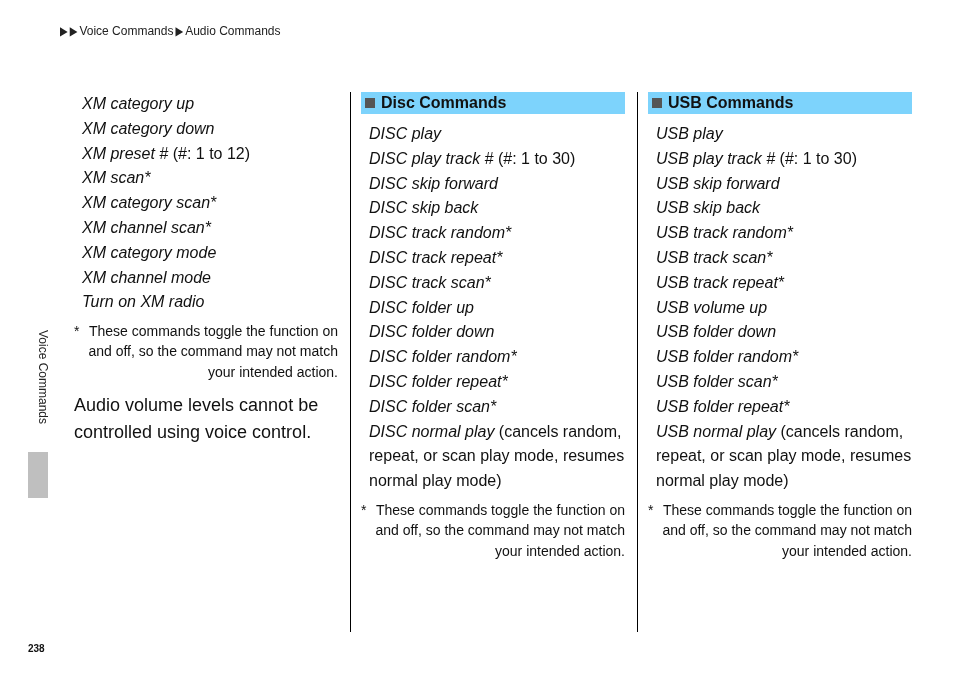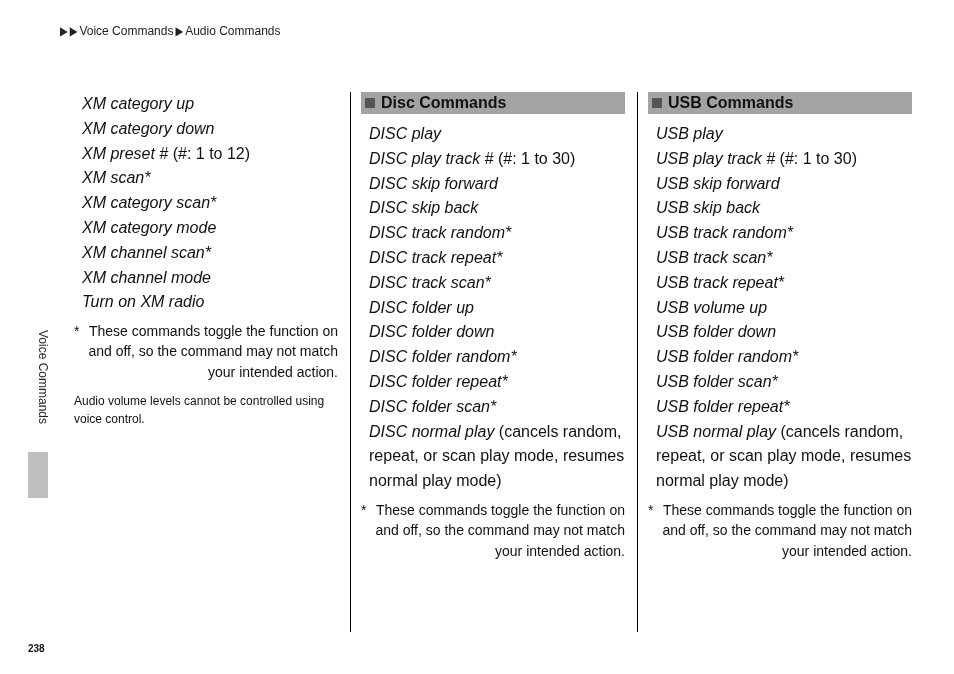--- a/index.html
+++ b/index.html
@@ -96,24 +96,24 @@
   .note .ast {
     flex: 0 0 14px;
   }
   .note .ntext {
     flex: 1;
     text-align: right;
   }
   .body-text {
     margin: 8px 0 0 0;
     line-height: 1.5;
-    font-size: 12px;
+    font-size: 18px;
   }
   .section-header {
-    background: #a3a3a3;
+    background: #7dd3fc;
     padding: 2px 6px 2px 4px;
     font-weight: 600;
     font-size: 16px;
     color: #111;
     margin-bottom: 8px;
     display: flex;
     align-items: center;
   }
   .section-header .sq {
     width: 10px;
@@ -140,22 +140,22 @@
 
 <div class="columns">
 
   <div class="col col-a">
     <div class="cmd-list">
         <div class="cmd-item"><span>XM category up</span></div>
         <div class="cmd-item"><span>XM category down</span></div>
         <div class="cmd-item"><span>XM preset #</span><span class="paren"> (#: 1 to 12)</span></div>
         <div class="cmd-item"><span>XM scan*</span></div>
         <div class="cmd-item"><span>XM category scan*</span></div>
+        <div class="cmd-item"><span>XM channel scan*</span></div>
         <div class="cmd-item"><span>XM category mode</span></div>
-        <div class="cmd-item"><span>XM channel scan*</span></div>
         <div class="cmd-item"><span>XM channel mode</span></div>
         <div class="cmd-item"><span>Turn on XM radio</span></div>
       </div>
     <div class="note">
       <span class="ast">*</span>
       <span class="ntext">These commands toggle the function on and off, so the command may not match your intended action.</span>
     </div>
     <div class="body-text">Audio volume levels cannot be controlled using voice control.</div>
   </div>
 

